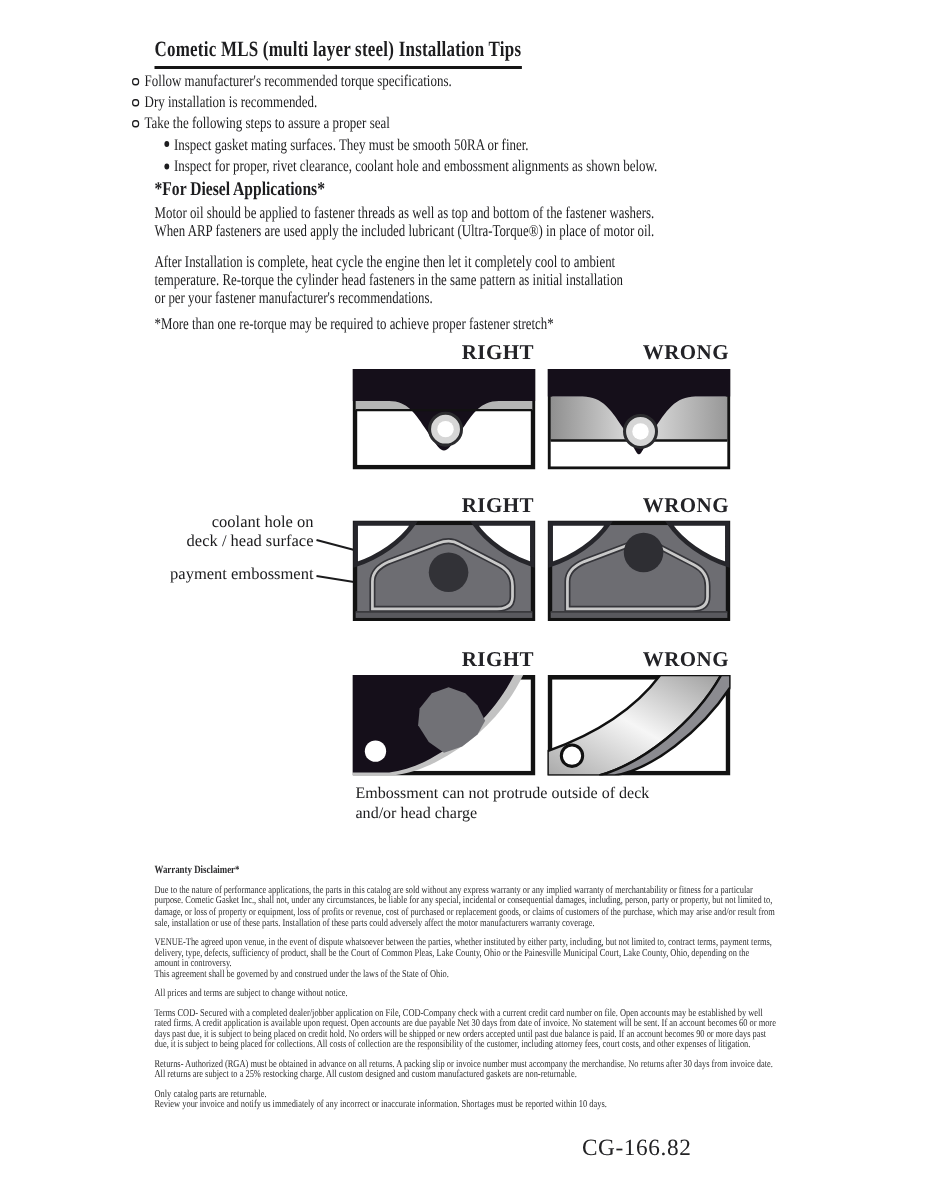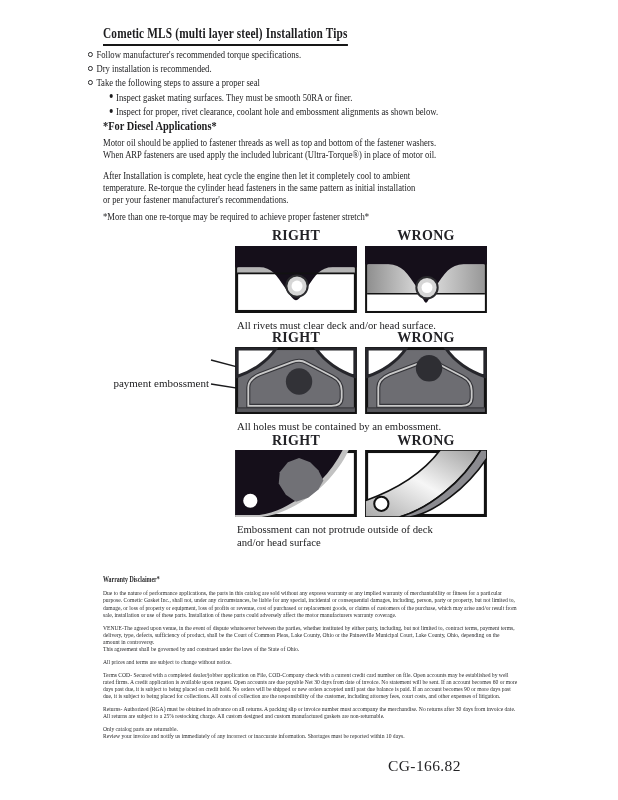--- a/index.html
+++ b/index.html
@@ -21,21 +21,21 @@
   .b-row.sub{padding-left:27px;}
   .marker-hollow{flex:0 0 auto;width:3.5px;height:3.5px;border:1.2px solid #1d1d1f;border-radius:50%;margin:4.5px 5px 0 0;}
   .marker-dot{flex:0 0 auto;width:4px;height:4px;background:#1d1d1f;border-radius:50%;margin:4.8px 4px 0 0;}
 
   .sec-head{left:103px;top:118px;font-size:13px;font-weight:700;}
   .para{left:103px;top:0;width:540px;font-size:11px;line-height:11.8px;}
   .p1{top:137px;}
   .p2{top:170px;}
   .note{top:211px;}
 
-  .rw-label{width:120px;text-align:center;font-size:14px;font-weight:600;letter-spacing:.3px;color:#232327;}
+  .rw-label{width:120px;text-align:right;font-size:14px;font-weight:600;letter-spacing:.3px;color:#232327;}
   .panel{width:122px;height:67px;}
   .caption{left:237px;font-size:10.7px;line-height:12.5px;color:#1b1b1d;}
 
   .ann{right:409px;text-align:right;font-size:11px;line-height:12.5px;color:#1b1b1d;}
 
   .disclaimer{left:103px;top:576px;width:518px;font-size:7px;line-height:7.2px;color:#2a2a2c;}
   .disclaimer h4{margin:0 0 7px 0;font-size:7.4px;font-weight:700;}
   .disclaimer p{margin:0 0 5.5px 0;}
 
   .page-code{left:388px;top:757px;font-size:15.5px;letter-spacing:.4px;color:#232325;}
@@ -100,25 +100,26 @@
     </defs>
     <rect x="1.5" y="1.5" width="117" height="63" fill="#ffffff" stroke="#121212" stroke-width="3"></rect>
     <rect x="2" y="18" width="116" height="29" fill="url(#g1)"></rect>
     <rect x="2" y="47" width="116" height="17" fill="#ffffff"></rect>
     <path d="M0,0 H120 V18 H97 C84,18 78,27 69,41 C63,52 61.5,56 60,56 C58.5,56 57,52 51,41 C42,27 36,18 23,18 H0 Z" fill="#150f1a"></path>
     <line x1="2" y1="47" x2="118" y2="47" stroke="#121212" stroke-width="1.6"></line>
     <circle cx="61" cy="41" r="10.5" fill="#d6d6d6" stroke="#2b2b2e" stroke-width="2"></circle>
     <circle cx="61" cy="41" r="5.4" fill="#ffffff"></circle>
   </svg>
 
-  <div class="abs caption" style="top:319px;">All rivets must clear deck and/or head surface.</div>
 
   <div class="abs rw-label" style="left:236px;top:330px;">RIGHT</div>
   <div class="abs rw-label" style="left:366px;top:330px;">WRONG</div>
 
+  <div class="abs ann pre" style="top:342px;">coolant hole on
+deck / head surface</div>
   <div class="abs ann" style="top:377px;">payment embossment</div>
 
   <svg class="abs" style="left:205px;top:350px;" width="100" height="50">
     <line x1="6" y1="10" x2="93" y2="33" stroke="#1b1b1d" stroke-width="1.3"></line>
     <line x1="6" y1="34" x2="56" y2="42" stroke="#1b1b1d" stroke-width="1.3"></line>
   </svg>
 
   <svg class="abs panel" style="left:235px;top:347px;" viewBox="0 0 120 66">
     <rect x="1.5" y="1.5" width="117" height="63" fill="#6d6d72" stroke="#121212" stroke-width="3"></rect>
     <path d="M2,2 H40 C32,14 17,24 2,29 Z" fill="#ffffff" stroke="#26262b" stroke-width="3"></path>
@@ -134,21 +135,20 @@
     <rect x="1.5" y="1.5" width="117" height="63" fill="#6d6d72" stroke="#121212" stroke-width="3"></rect>
     <path d="M2,2 H40 C32,14 17,24 2,29 Z" fill="#ffffff" stroke="#26262b" stroke-width="3"></path>
     <path d="M118,2 H80 C88,14 103,24 118,29 Z" fill="#ffffff" stroke="#26262b" stroke-width="3"></path>
     <path d="M13,58 V40 C13,34 17,30 24,27 L56,15 C61,13 66,13 70,15.5 L96,29 C102,32 105,37 105,43 V50 C105,56 101,58 95,58 Z" fill="none" stroke="#35353a" stroke-width="4"></path>
     <path d="M13,58 V40 C13,34 17,30 24,27 L56,15 C61,13 66,13 70,15.5 L96,29 C102,32 105,37 105,43 V50 C105,56 101,58 95,58 Z" fill="none" stroke="#c9c9c9" stroke-width="1.8"></path>
     <circle cx="63" cy="21" r="13" fill="#2e2e33"></circle>
     <rect x="2" y="60" width="116" height="4" fill="#59595e"></rect>
     <line x1="2" y1="60" x2="118" y2="60" stroke="#3a3a3e" stroke-width="1.2"></line>
   </svg>
 
-  <div class="abs caption" style="top:420px;">All holes must be contained by an embossment.</div>
 
   <div class="abs rw-label" style="left:236px;top:433px;">RIGHT</div>
   <div class="abs rw-label" style="left:366px;top:433px;">WRONG</div>
 
   <svg class="abs panel" style="left:235px;top:450px;" viewBox="0 0 120 66">
     <rect x="1.5" y="1.5" width="117" height="63" fill="#ffffff" stroke="#121212" stroke-width="3"></rect>
     <path d="M0,0 H112 C101,23 81,44 55,57 C45,62 36,65 26,66 H0 Z" fill="#c2c2c2"></path>
     <path d="M0,0 H106 C95,22 76,42 51,55 C42,60 33,63 24,64 H0 Z" fill="#150f1a"></path>
     <polygon points="44,22 52,12 63,8 74,12 82,20 87,30 82,39 72,47 60,51 50,44 43,33" fill="#717176"></polygon>
     <circle cx="15" cy="50" r="7" fill="#ffffff"></circle>
@@ -162,21 +162,21 @@
           <stop offset="1" stop-color="#9e9e9e"></stop>
       </linearGradient>
     </defs>
     <rect x="1.5" y="1.5" width="117" height="63" fill="#ffffff" stroke="#121212" stroke-width="3"></rect>
     <path d="M0,66 V50 C28,40 56,24 74,0 H114 C96,32 62,58 34,66 Z" fill="url(#g3)" stroke="#111111" stroke-width="1.6"></path>
     <path d="M34,66 C62,58 96,32 114,0 H120 V8 C100,38 68,62 44,66 Z" fill="#8b8b90" stroke="#111111" stroke-width="1.6"></path>
     <circle cx="16" cy="53" r="7" fill="#ffffff" stroke="#111111" stroke-width="2"></circle>
   </svg>
 
   <div class="abs caption pre" style="top:523px;">Embossment can not protrude outside of deck
-and/or head surface</div>
+and/or head charge</div>
 
   <div class="abs disclaimer cond80">
     <h4>Warranty Disclaimer*</h4>
     <p class="pre">Due to the nature of performance applications, the parts in this catalog are sold without any express warranty or any implied warranty of merchantability or fitness for a particular purpose.  Cometic Gasket Inc., shall not, under any circumstances, be liable for any special, incidental or consequential damages, including, person, party or property, but not limited to, damage, or loss of property or equipment, loss of profits or revenue, cost of purchased or replacement goods, or claims of customers of the purchase, which may arise and/or result from sale, installation or use of these parts.  Installation of these parts could adversely affect the motor manufacturers warranty coverage.</p>
     <p class="pre">VENUE-The agreed upon venue, in the event of dispute whatsoever between the parties, whether instituted by either party, including, but not limited to, contract terms, payment terms, delivery, type, defects, sufficiency of product, shall be the Court of Common Pleas, Lake County, Ohio or the Painesville Municipal Court, Lake County, Ohio, depending on the amount in controversy.
 This agreement shall be governed by and construed under the laws of the State of Ohio.</p>
     <p class="pre">All prices and terms are subject to change without notice.</p>
     <p class="pre">Terms COD- Secured with a completed dealer/jobber application on File, COD-Company check with a current credit card number on file.  Open accounts may be established by well rated firms.  A credit application is available upon request.  Open accounts are due payable Net 30 days from date of invoice.  No statement will be sent.  If an account becomes 60 or more days past due, it is subject to being placed on credit hold.  No orders will be shipped or new orders accepted until past due balance is paid.  If an account becomes 90 or more days past due, it is subject to being placed for collections.  All costs of collection are the responsibility of the customer, including attorney fees, court costs, and other expenses of litigation.</p>
     <p class="pre">Returns- Authorized (RGA) must be obtained in advance on all returns.  A packing slip or invoice number must accompany the merchandise.  No returns after 30 days from invoice date.  All returns are subject to a 25% restocking charge.  All custom designed and custom manufactured gaskets are non-returnable.</p>
     <p class="pre">Only catalog parts are returnable.

